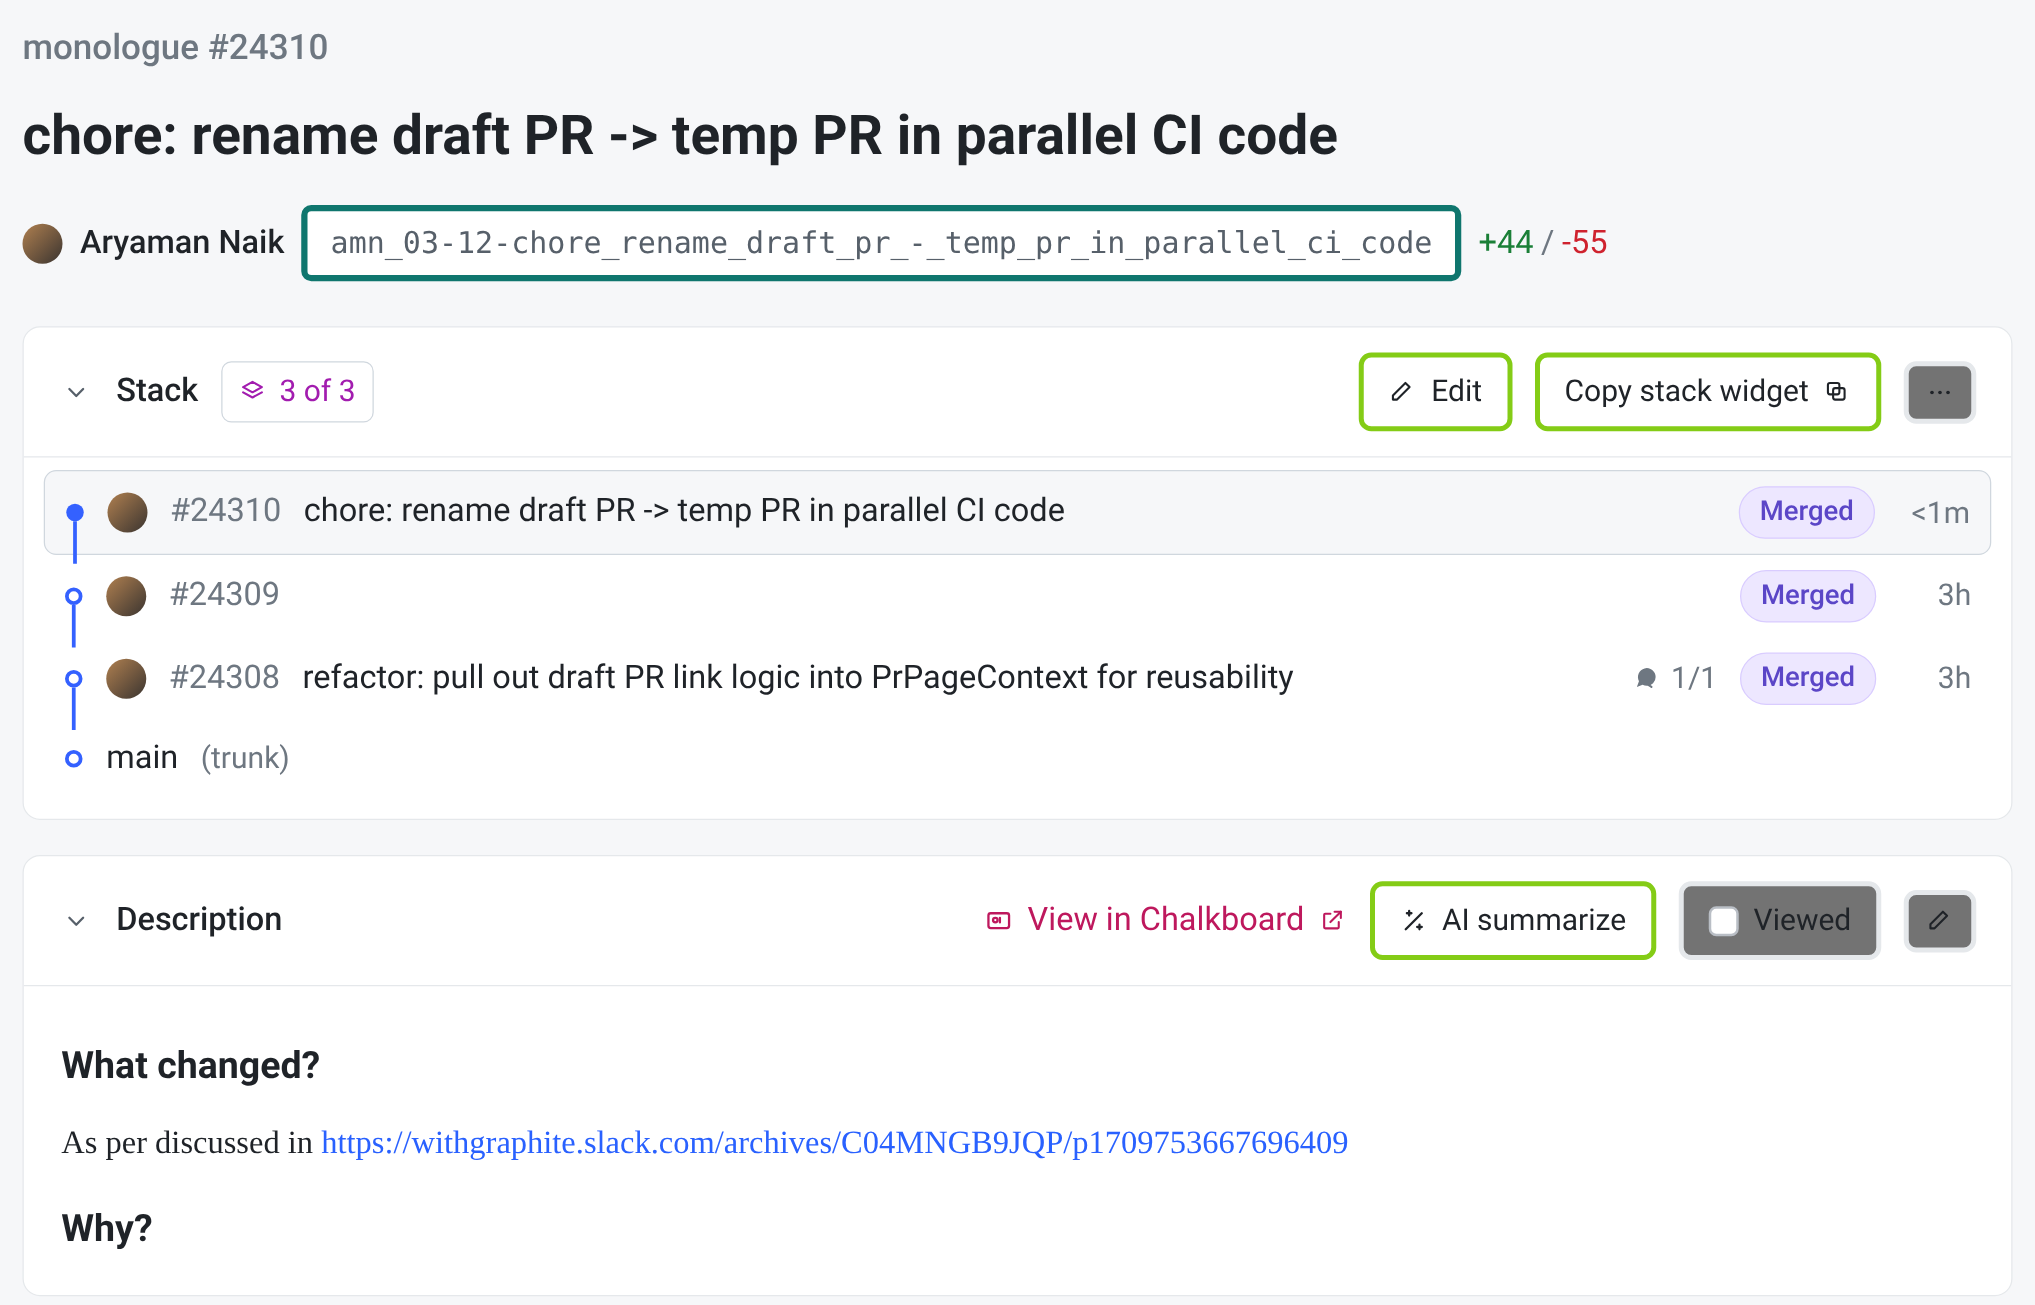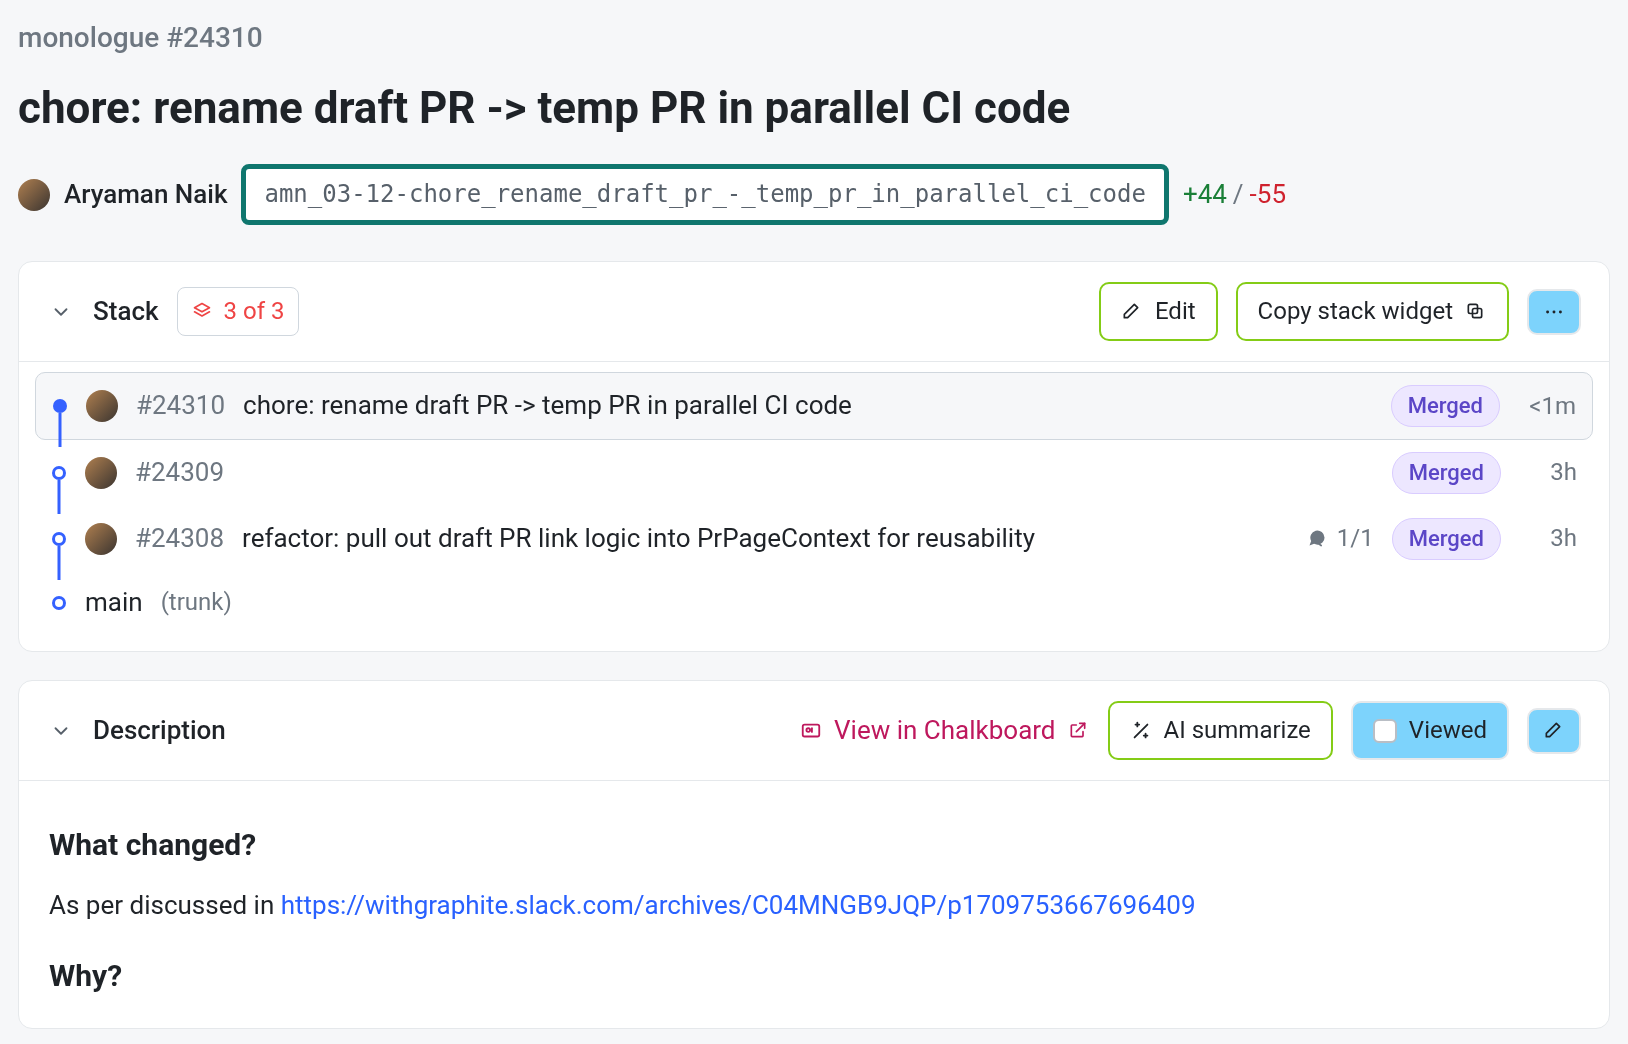--- a/index.html
+++ b/index.html
@@ -70,35 +70,35 @@
   .chev {
     width: 28px; height: 28px; display:flex; align-items:center; justify-content:center;
     color:#57606a;
   }
   .section-title { font-size: 26px; color:#1f2328; font-weight:500; }
   .count-chip {
     border:1px solid #d0d7de;
     border-radius:8px;
     padding:6px 14px;
     display:flex; align-items:center; gap:10px;
-    color:#ef4444; font-size:24px;
+    color:#a21caf; font-size:24px;
     background:#fff;
   }
   .spacer { flex: 1; }
   .btn {
-    border:2px solid #84cc16;
+    border:4px solid #84cc16;
     background:#fff;
     border-radius:10px;
     padding:10px 20px;
     display:flex; align-items:center; gap:12px;
     color:#1f2328; font-size:24px;
     cursor:pointer;
   }
   .btn.icon-only { padding:10px 14px; }
-  .btn.soft { background:#7dd3fc; border-color:#e5e8eb; }
+  .btn.soft { background:#737373; border-color:#e5e8eb; }
   .icon { width:22px; height:22px; display:inline-flex; }
 
   .stack-body { padding: 10px 16px 18px 16px; }
   .stack-row {
     display:flex; align-items:center; gap:18px;
     padding:12px 16px;
     border-radius:10px;
     position:relative;
   }
   .stack-row.active {
@@ -135,21 +135,21 @@
   .row-comments { color:#6e7781; font-size:24px; display:flex; align-items:center; gap:8px; }
   .trunk { color:#6e7781; }
 
   .link-row { display:flex; align-items:center; gap:12px; color:#be185d; font-size:26px; }
   .checkbox {
     width:24px; height:24px; border:2px solid #b9bec5; border-radius:6px; background:#fff;
   }
 
   .desc-body { padding: 28px 30px 10px 30px; }
   .desc-body h2 { font-size:30px; font-weight:700; margin:14px 0 20px 0; }
-  .desc-body p { font-size:26px; color:#1f2328; margin-bottom:30px; }
+  .desc-body p { font-size:26px; color:#1f2328; margin-bottom:30px;font-family:Liberation Serif, serif; }
   .desc-body a { color:#2961ff; text-decoration:none; }
 
   svg { stroke: currentColor; fill:none; stroke-width:2; stroke-linecap:round; stroke-linejoin:round; }
 </style>
 </head>
 <body>
 
 <div class="repo-link">
   <span>monologue</span>
   <span>#24310</span>

